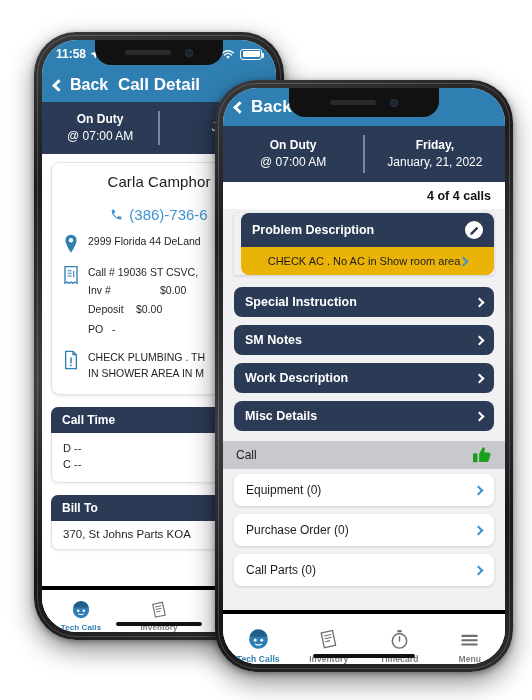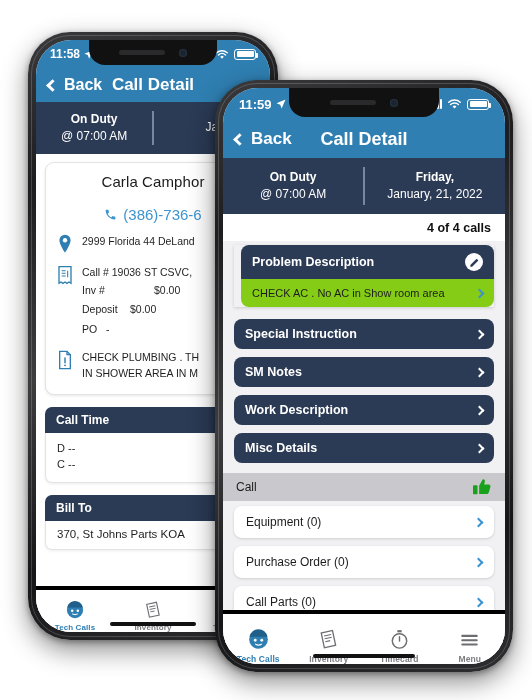--- a/index.html
+++ b/index.html
@@ -20,21 +20,21 @@
     box-shadow: 0 10px 26px rgba(0,0,0,.45), 0 2px 6px rgba(0,0,0,.35);
   }
   .phone::after{
     content:""; position:absolute; inset:3px; border-radius:39px;
     border:1px solid rgba(255,255,255,.18); pointer-events:none;
   }
   .screen {
     position: relative; width: 100%; height: 100%;
     border-radius: 35px; overflow: hidden; background: #fff;
   }
-  #phone-back { left: 28px; top: 32px; width: 250px; height: 608px; z-index: 1; }
+  #phone-back { left: 34px; top: 32px; width: 250px; height: 608px; z-index: 1; }
   #phone-front{ left: 215px; top: 80px; width: 298px; height: 592px; z-index: 3; }
 
   
   .notch{
     position:absolute; top:0; left:50%; transform:translateX(-50%);
     background:#111; border-bottom-left-radius:16px; border-bottom-right-radius:16px;
     display:flex; align-items:center; justify-content:center; gap:14px; z-index:10;
   }
   #phone-back .notch{ width:128px; height:25px; }
   #phone-front .notch{ width:150px; height:29px; }
@@ -122,21 +122,21 @@
   }
   .f-pad{ padding:4px 11px 0; }
   .pd-wrap{ border-radius:0; overflow:hidden; box-shadow:0 1px 3px rgba(0,0,0,.16);padding-left:7px; }
   .bar-dark{
     background:#2b3a55; color:#fff; font-weight:bold; font-size:12.5px;
     display:flex; align-items:center; justify-content:space-between;
     padding:8px 11px; border-radius:8px;
   }
   .pd-wrap .bar-dark{ border-radius:8px 8px 0 0; }
   .pd-text{
-    background:#84cc16; display:flex; align-items:center; justify-content:space-between;
+    background:#eab308; display:flex; align-items:center; justify-content:center;
     padding:8px 11px; border-radius:0 0 8px 8px; font-size:11px; color:#1d1d1d;
   }
   .edit-circle{
     width:18px; height:18px; border-radius:50%; background:#fff;
     display:flex; align-items:center; justify-content:center;
   }
   .chev-r{ display:inline-block; width:7px; height:7px; border-right:2.6px solid #fff; border-top:2.6px solid #fff; transform:rotate(45deg);}
   .chev-r.blue{ border-color:#3d93d0; }
   .gap-8{ height:8px; } .gap-12{ height:12px; } .gap-5{ height:5px; }
   .call-sep{
@@ -334,42 +334,20 @@
   </div>
 
   <div class="phone" id="phone-front">
     <div class="screen">
 
       <div class="notch">
         <span class="speaker"></span>
         <span class="camera"></span>
       </div>
 
-      <div class="statusbar">
-        <div class="sb-left">
-          <span>11:59</span>
-          <svg width="12" height="12" viewBox="0 0 24 24">
-              <path d="M21 3 3 10.5l7.5 2.8L13.3 21z" fill="#fff"></path>
-            </svg>
-        </div>
-        <div class="sb-right">
-          <span class="bars">
-              <i></i>
-              <i></i>
-              <i></i>
-              <i></i>
-            </span>
-          <svg width="15" height="12" viewBox="0 0 24 20">
-            <path d="M12 17.5 8.8 14a4.6 4.6 0 0 1 6.4 0z" fill="#fff"></path>
-            <path d="M5.5 10.8a9.5 9.5 0 0 1 13 0" stroke="#fff" stroke-width="2.4" fill="none" stroke-linecap="round"></path>
-            <path d="M2.4 7a14 14 0 0 1 19.2 0" stroke="#fff" stroke-width="2.4" fill="none" stroke-linecap="round"></path>
-          </svg>
-          <span class="battery"></span>
-        </div>
-      </div>
 
       <div class="navbar">
         <div class="back-btn">
           <span class="chev-left"></span>
           <span>Back</span>
         </div>
         <div class="nav-title">Call Detail</div>
       </div>
 
       <div class="dutybar">

